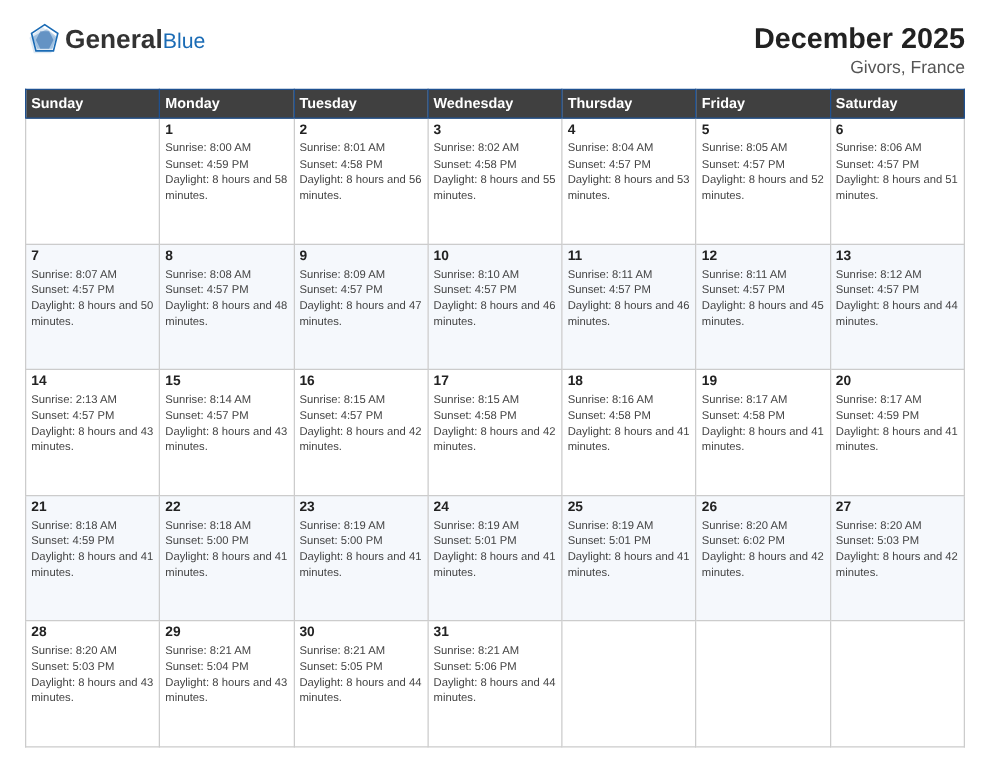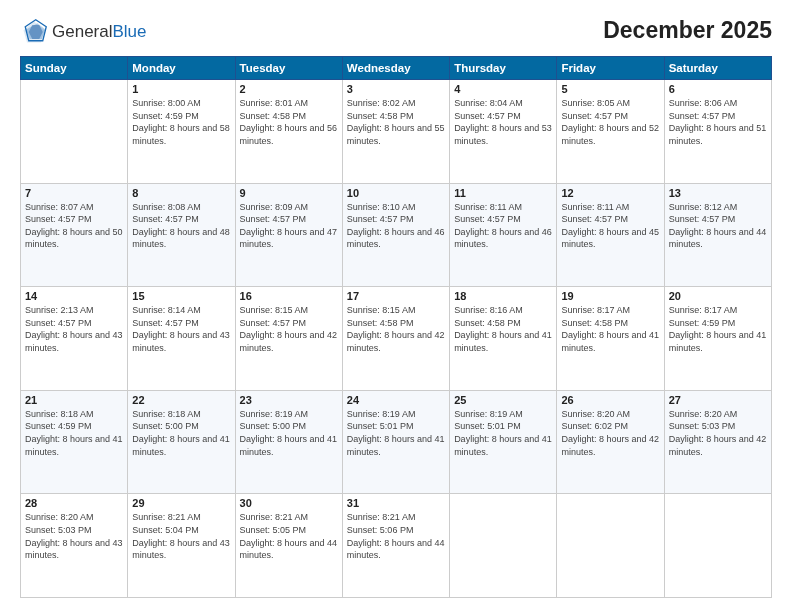--- a/index.html
+++ b/index.html
@@ -82,43 +82,44 @@
     .day-info {
       font-size: 9px;
       color: #444;
       line-height: 1.4;
     }
     .empty-cell {
       background: #f9f9f9;
     }
     tr:nth-child(odd) td { background-color: #fff; }
     tr:nth-child(even) td { background-color: #f5f8fc; }
-    .calendar thead tr th { background-color: #0369a1; }
+    .calendar thead tr th { background-color: #404040; }
   </style>
 </head>
 <body>
 
 <div class="page">
   <div class="header">
     <div class="logo">
       <svg class="logo-icon" viewBox="0 0 32 32">
         <polygon points="16,4 28,14 24,28 8,28 4,14" fill="#1a6bb5" opacity="0.15"></polygon>
         <polygon points="18,2 30,10 26,26 10,26 6,10" fill="none" stroke="#1a6bb5" stroke-width="1.5"></polygon>
         <polygon points="20,6 29,13 25,24 11,24 7,13" fill="#1a6bb5" opacity="0.3"></polygon>
         <path d="M14 8 L22 8 L26 16 L22 24 L14 24 L10 16 Z" fill="#2563a8" opacity="0.5"></path>
       </svg>
       <div>
         <div style="display:flex; align-items:baseline; gap:0px;">
-          <span class="logo-general" style="font-size:17px; font-weight:normal; color:#333;">General</span>
+          <span class="logo-general" style="font-size:21px; font-weight:bold; color:#333;">General</span>
           <span class="logo-blue" style="font-size:17px; font-weight:normal; color:#1a6bb5;">Blue</span>
         </div>
       </div>
     </div>
     <div class="title-section">
       <div class="month-title">December 2025</div>
+      <div class="location">Givors, France</div>
     </div>
   </div>
 
   <table class="calendar">
     <thead>
       <tr>
       <th>Sunday</th>
           <th>Monday</th>
           <th>Tuesday</th>
           <th>Wednesday</th>

